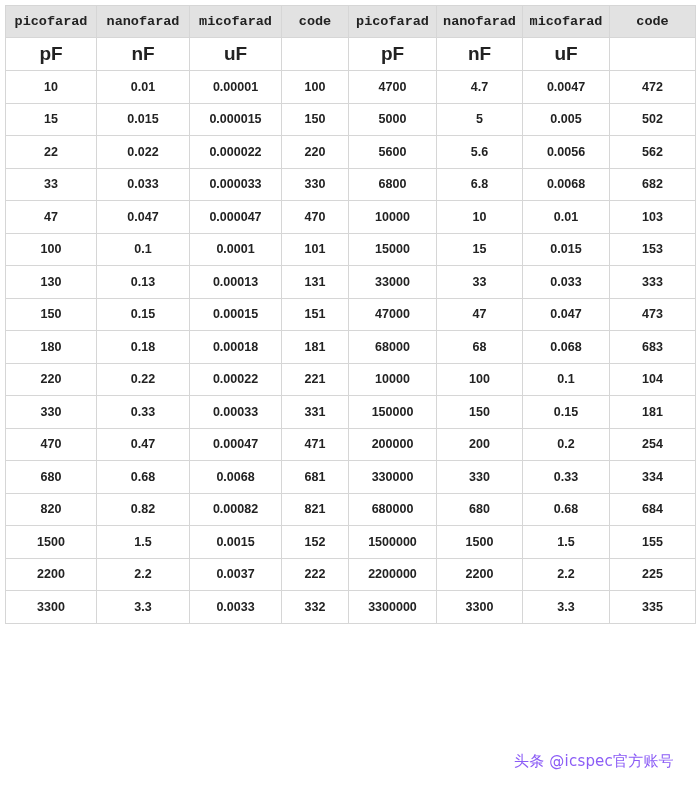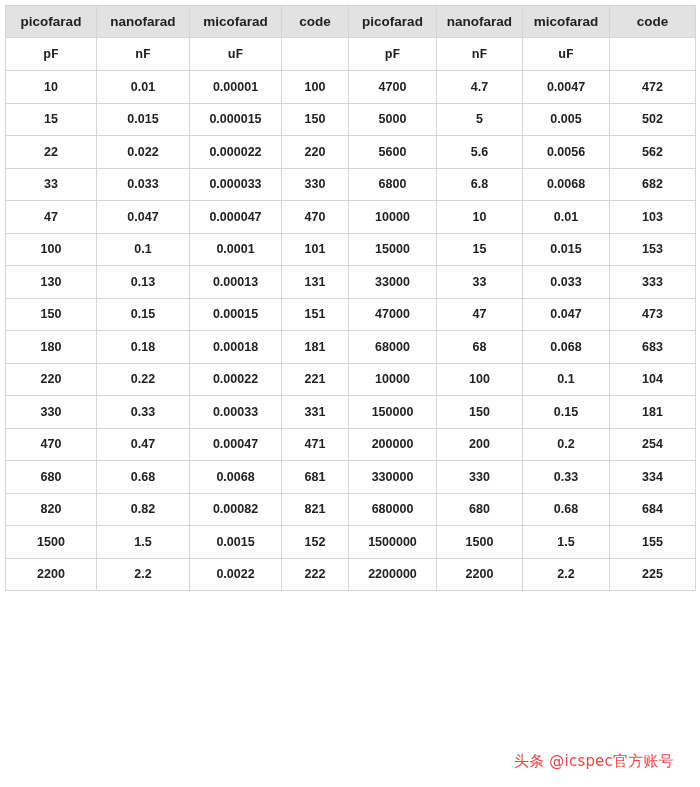--- a/index.html
+++ b/index.html
@@ -40,47 +40,47 @@
       font-weight: bold;
       color: #222222;
       padding: 0;
       white-space: nowrap;
       overflow: hidden;
     }
     th {
       background: #e2e2e2;
       height: 31px;
       font-size: 13.5px;
+      font-family: Liberation Mono, monospace;
     }
     td {
       height: 31.5px;
       font-size: 12.5px;
       background: #ffffff;
     }
     tr.units td {
       height: 32px;
-      font-size: 13px;
-      font-family: Liberation Mono, monospace;
+      font-size: 19px;
     }
     
     td.sep-dark, th.sep-dark {
       border-left: 1px solid #9a9a9a;
     }
     table {
       border-left: 1px solid #8a8a8a;
       border-right: 1px solid #8a8a8a;
       border-bottom: 1px solid #8a8a8a;
       border-top: 1px solid #8a8a8a;
     }
     .watermark {
       position: absolute;
       left: 512px;
       top: 752px;
       font-size: 15px;
-      color: #ef4444;
+      color: #8b5cf6;
       background: rgba(255,255,255,0.55);
       padding: 0 2px;
       letter-spacing: 0.2px;
       font-family: "DejaVu Sans", sans-serif;
       white-space: nowrap;
     }
   </style>
 </head>
 <body>
 
@@ -265,24 +265,34 @@
           <td>0.0015</td>
           <td>152</td>
           <td>1500000</td>
           <td>1500</td>
           <td class="sep-dark">1.5</td>
           <td class="sep-dark">155</td>
         </tr>
         <tr>
           <td>2200</td>
           <td>2.2</td>
-          <td>0.0022</td>
+          <td>0.0037</td>
           <td>222</td>
           <td>2200000</td>
           <td>2200</td>
           <td class="sep-dark">2.2</td>
           <td class="sep-dark">225</td>
+        </tr>
+        <tr>
+          <td>3300</td>
+          <td>3.3</td>
+          <td>0.0033</td>
+          <td>332</td>
+          <td>3300000</td>
+          <td>3300</td>
+          <td class="sep-dark">3.3</td>
+          <td class="sep-dark">335</td>
         </tr>
       </tbody>
   </table>
 </div>
 
 <div class="watermark">头条 @icspec官方账号</div>
 
 </body></html>

